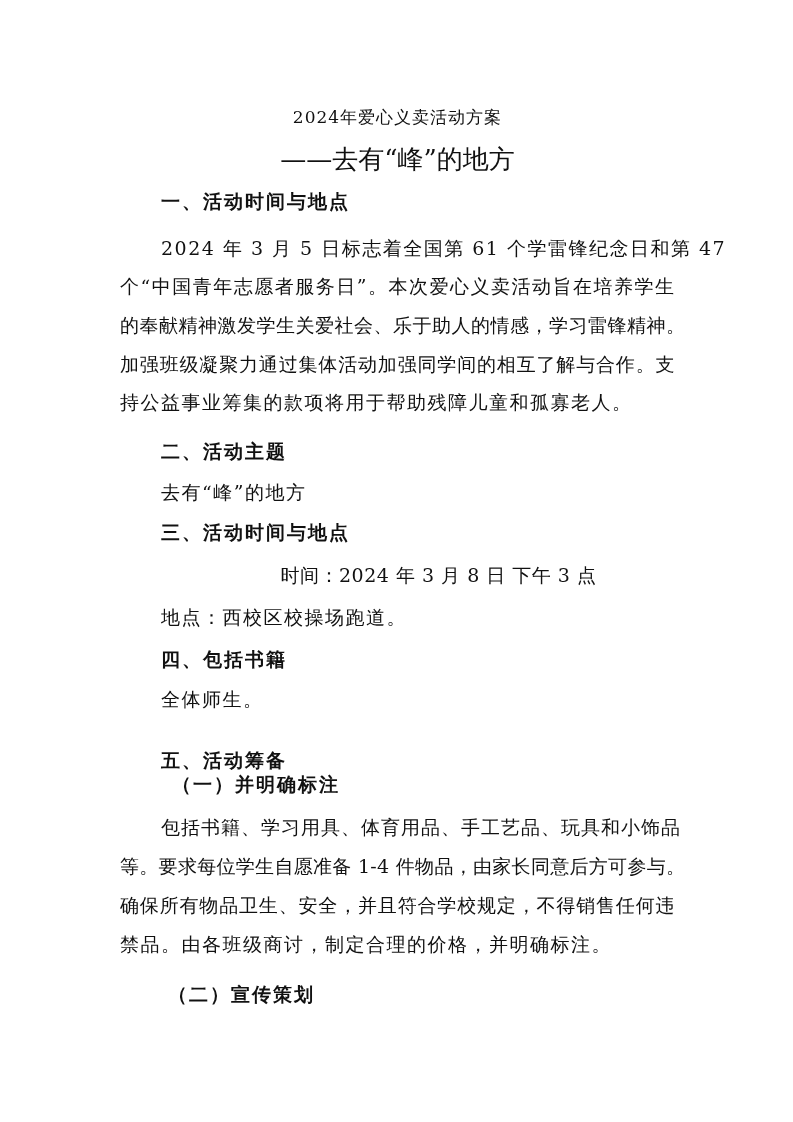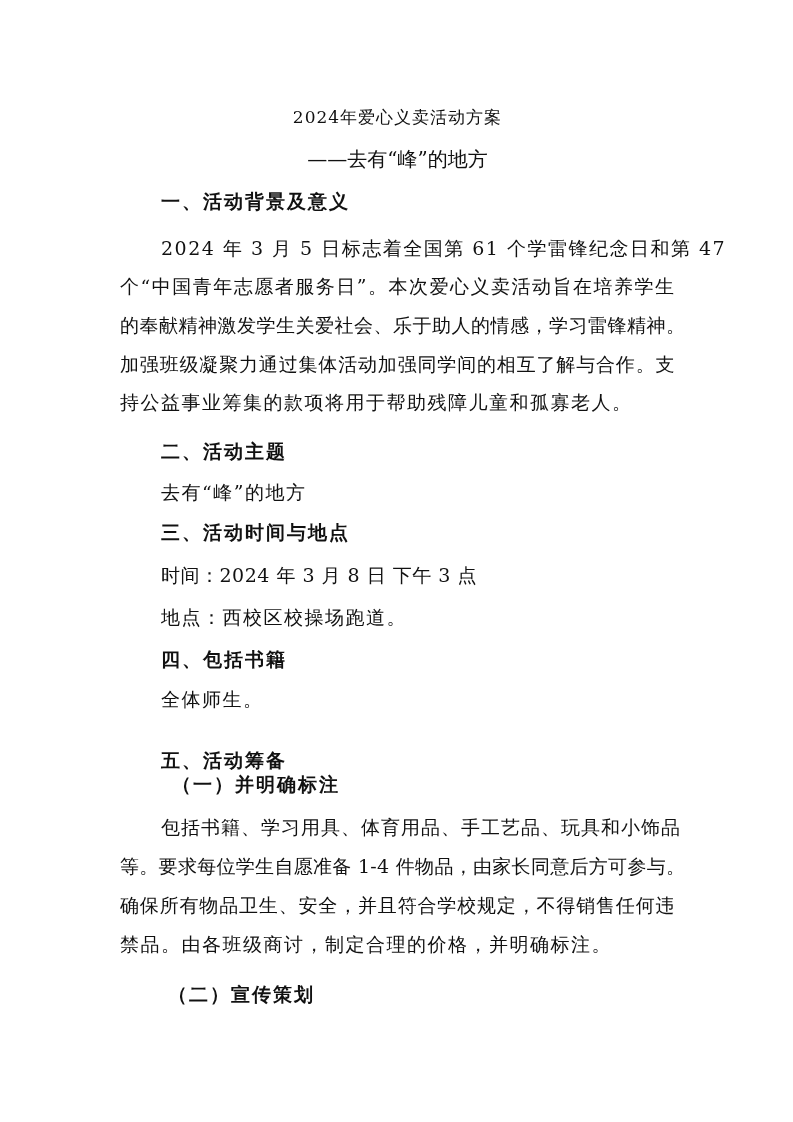--- a/index.html
+++ b/index.html
@@ -30,21 +30,21 @@
     letter-spacing: 1px;
     top: 100px;
     line-height: 34px;
     white-space: nowrap;
   }
   .subtitle {
     position: absolute;
     left: 0;
     width: 555px;
     text-align: center;
-    font-size: 20px;
+    font-size: 26px;
     top: 143px;
     line-height: 32px;
     white-space: nowrap;
   }
   .line {
     position: absolute;
     left: 0;
     width: 555px;
     font-size: 19px;
     line-height: 28px;
@@ -63,32 +63,32 @@
     text-align-last: justify;
   }
 </style>
 </head>
 <body>
 
 <div class="page">
   <div class="title">2024年爱心义卖活动方案</div>
   <div class="subtitle">——去有“峰”的地方</div>
 
-  <div class="line heading ind2" style="top:187px;">一、活动背景及意义</div>
+  <div class="line heading ind2" style="top:187px;">一、活动时间与地点</div>
   <div class="line ind2" style="top:234px; width:514px;">2024 年 3 月 5 日标志着全国第 61 个学雷锋纪念日和第 47</div>
   <div class="line just" style="top:272px;">个“中国青年志愿者服务日”。本次爱心义卖活动旨在培养学生</div>
   <div class="line just" style="top:311px; letter-spacing:0.5px;">的奉献精神激发学生关爱社会、乐于助人的情感，学习雷锋精神。</div>
   <div class="line just" style="top:350px; letter-spacing:0.5px;">加强班级凝聚力通过集体活动加强同学间的相互了解与合作。支</div>
   <div class="line" style="top:388px;">持公益事业筹集的款项将用于帮助残障儿童和孤寡老人。</div>
 
   <div class="line heading ind2" style="top:437px;">二、活动主题</div>
   <div class="line ind2" style="top:478px;">去有“峰”的地方</div>
 
   <div class="line heading ind2" style="top:518px;">三、活动时间与地点</div>
-  <div class="line ind2" style="top:561px; letter-spacing:0.5px;">时间：2024 年 3 月 8 日  下午 3 点</div>
+  <div class="line ind2" style="top:561px; letter-spacing:0.5px;text-align:center;">时间：2024 年 3 月 8 日  下午 3 点</div>
   <div class="line ind2" style="top:603px;">地点：西校区校操场跑道。</div>
 
   <div class="line heading ind2" style="top:645px;">四、包括书籍</div>
   <div class="line ind2" style="top:687px;font-family:Liberation Mono, monospace;">全体师生。</div>
 
   <div class="line heading ind2" style="top:746px;">五、活动筹备</div>
   <div class="line heading ind3" style="top:770px; left:52px;">（一）并明确标注</div>
 
   <div class="line ind2" style="top:813px; width:514px; letter-spacing:1px;">包括书籍、学习用具、体育用品、手工艺品、玩具和小饰品</div>
   <div class="line just" style="top:852px; letter-spacing:0.3px;">等。要求每位学生自愿准备 1-4 件物品，由家长同意后方可参与。</div>

